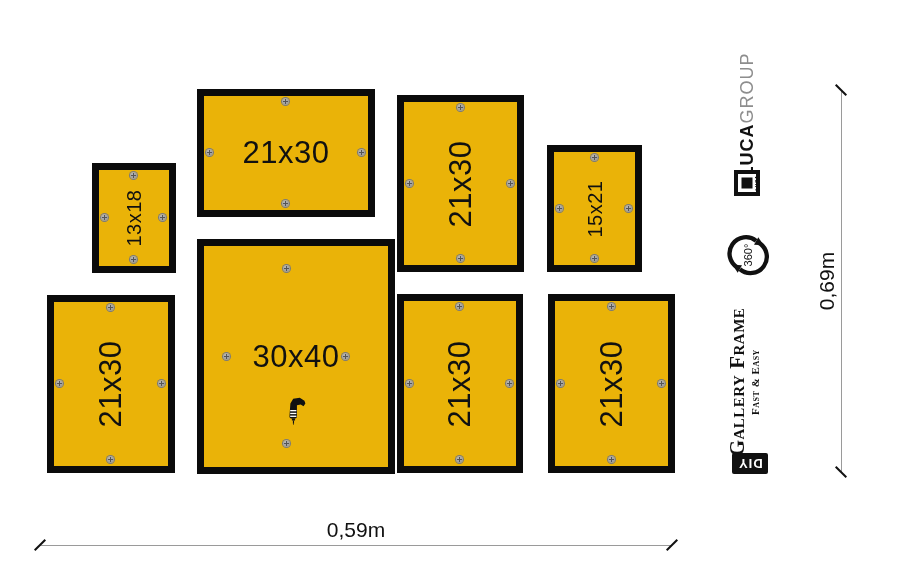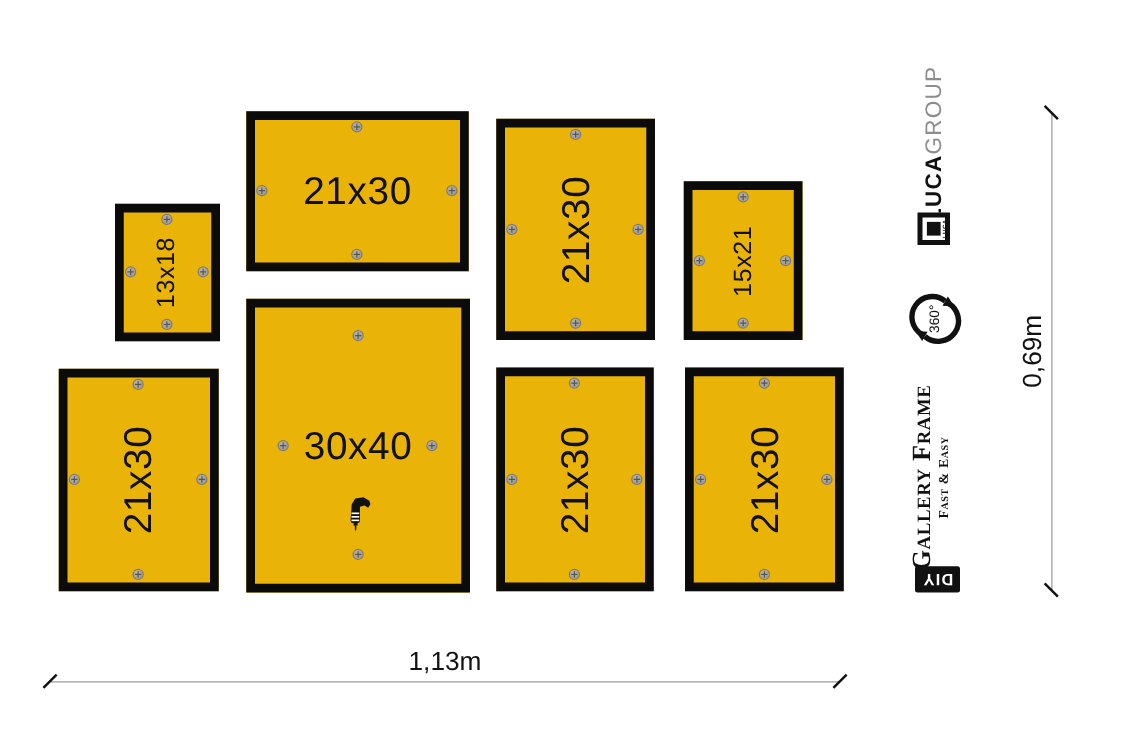--- a/index.html
+++ b/index.html
@@ -105,21 +105,21 @@
         <span class="screw" style="left: 6px; top: 56.5px;"></span>
         <span class="screw" style="left: 75px; top: 56.5px;"></span>
       </div>
       <div class="frame" style="left: 47px; top: 295px; width: 128px; height: 178px;">
         <span class="flabel rot">21x30</span>
         <span class="screw" style="left: 57px; top: 6px;"></span>
         <span class="screw" style="left: 57px; top: 158px;"></span>
         <span class="screw" style="left: 6px; top: 82px;"></span>
         <span class="screw" style="left: 108px; top: 82px;"></span>
       </div>
-      <div class="frame" style="left: 197px; top: 239px; width: 179px; height: 235px;">
+      <div class="frame" style="left: 197px; top: 239px; width: 198px; height: 235px;">
         <span class="flabel">30x40</span>
         <span class="screw" style="left: 82.5px; top: 23px;"></span>
         <span class="screw" style="left: 82.5px; top: 198px;"></span>
         <span class="screw" style="left: 23px; top: 110.5px;"></span>
         <span class="screw" style="left: 142px; top: 110.5px;"></span>
         <span class="drill">
     <svg viewBox="0 0 24 32" width="23" height="30" aria-hidden="true">
       <path d="M6 9 L9 4 L16 3 L21 6 L22 9 L20 12 L17 10 L13 11 L13 23 Q13 25 11 25 L7 25 Q5 25 5 23 Z" fill="#111"></path>
       <rect x="5.8" y="16" width="6.6" height="1.4" fill="#fff"></rect>
       <rect x="5.8" y="19" width="6.6" height="1.4" fill="#fff"></rect>
@@ -143,21 +143,21 @@
         <span class="screw" style="left: 56.5px; top: 159px;"></span>
         <span class="screw" style="left: 6px; top: 82.5px;"></span>
         <span class="screw" style="left: 107px; top: 82.5px;"></span>
       </div>
     </div>
 
   <div class="dim-bottom">
     <div class="line"></div>
     <span class="tick t1"></span>
     <span class="tick t2"></span>
-    <span class="dlabel">1,13m</span>
+    <span class="dlabel">0,59m</span>
   </div>
 
   <div class="dim-right">
     <div class="line"></div>
     <span class="tick t1"></span>
     <span class="tick t2"></span>
     <span class="dlabel">0,69m</span>
   </div>
 
   <div class="brand-lucagroup">

